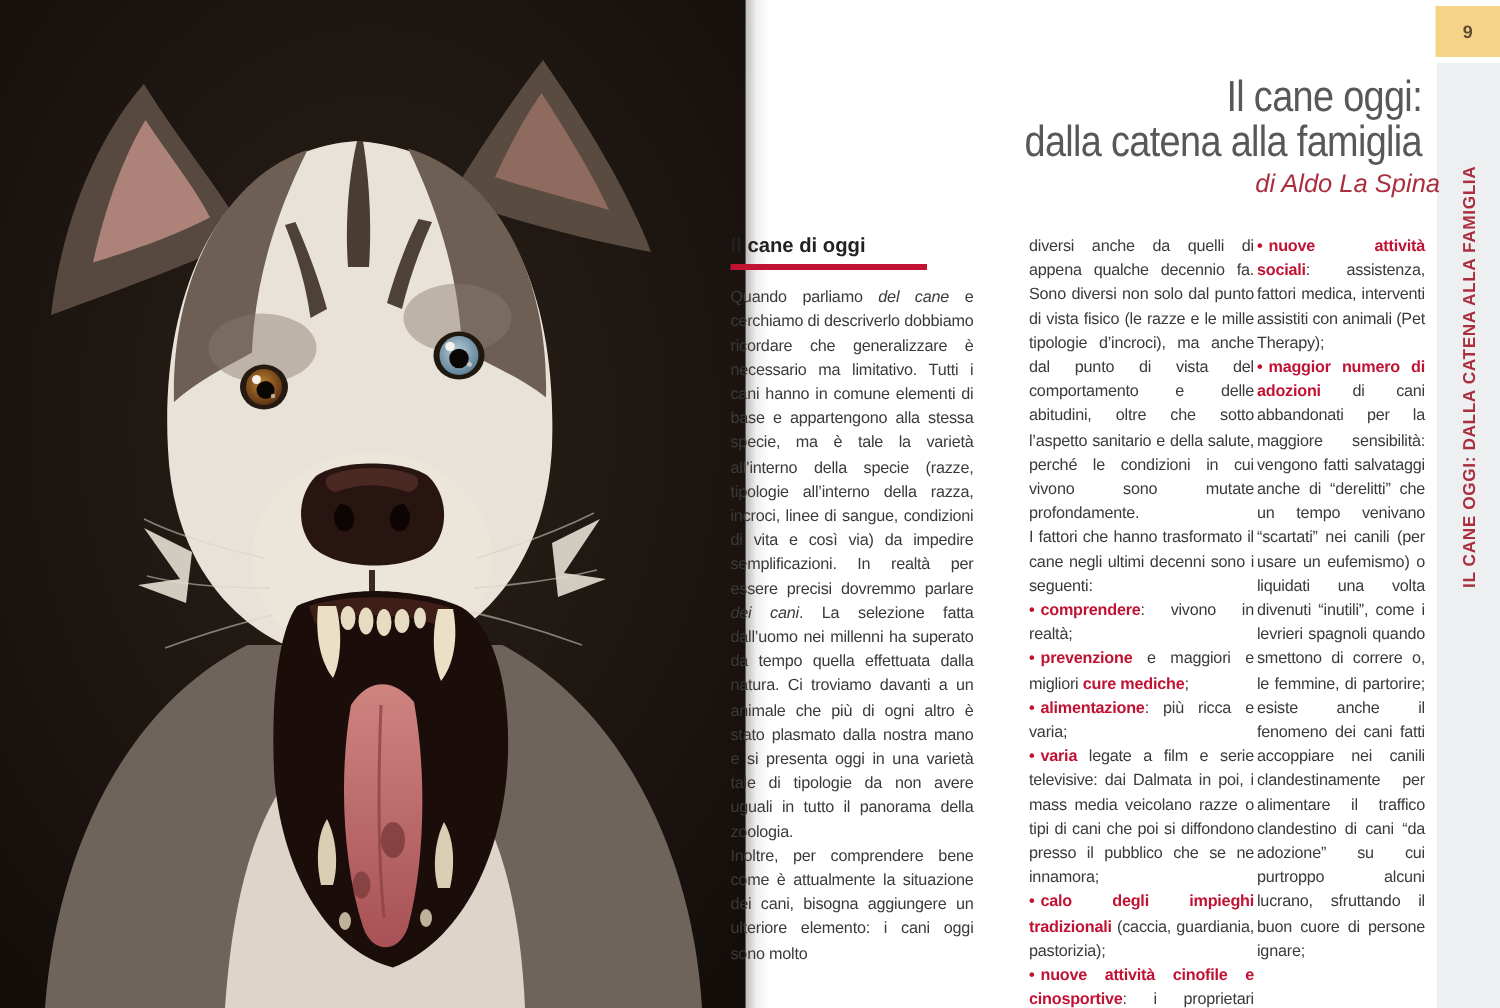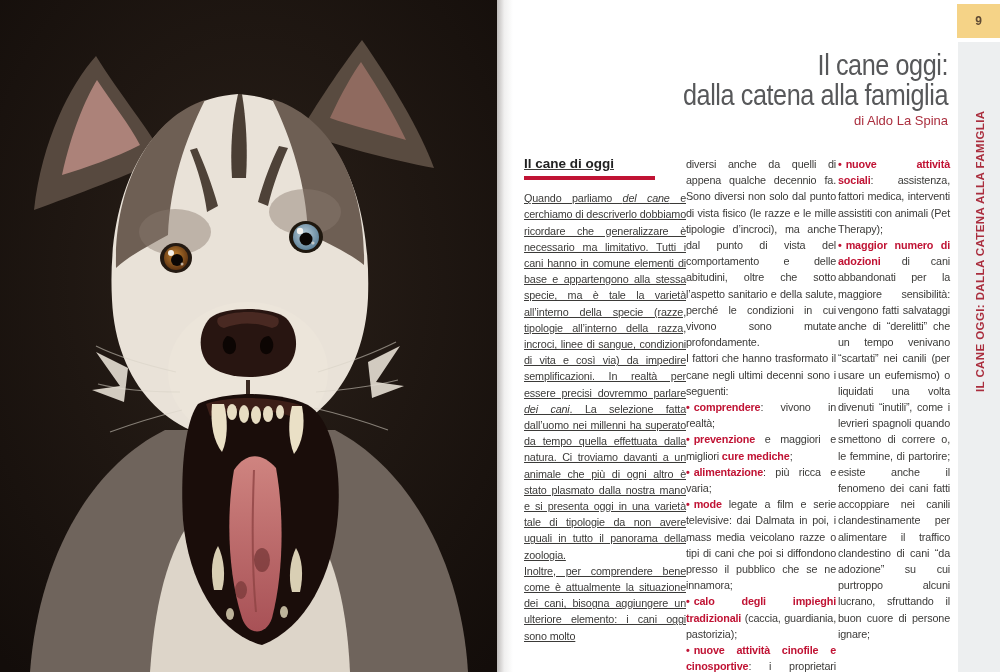--- a/index.html
+++ b/index.html
@@ -26,28 +26,28 @@
     position:absolute; left:974px; top:392px; width:340px;
     transform:rotate(-90deg); transform-origin:0 0;
     font-size:11.5px; font-weight:bold; letter-spacing:0.4px;
     color:#aa2e3e; white-space:nowrap;
   }
 
   
   #title-block { position:absolute; right:52px; top:50px; width:430px; text-align:right;
     transform:scaleX(0.87); transform-origin:100% 0; }
   .title-line { font-size:29px; line-height:30px; font-weight:normal; color:#57585a; letter-spacing:-0.5px; }
-  #byline { position:absolute; right:52px; top:113px; width:300px; text-align:right;
-    font-size:13px; color:#aa2e3e; }
+  #byline { position:absolute; right:40px; top:113px; width:300px; text-align:right;
+    font-size:17px; color:#aa2e3e;font-style:italic; }
 
   
   .col { position:absolute; top:156px; font-size:10.8px; line-height:16.2px;
     color:#3b3a38; text-align:justify; letter-spacing:-0.15px;
     hyphens:auto; -webkit-hyphens:auto; }
-  #col1 { left:524px; width:162px;text-decoration:underline; }
+  #col1 { left:487px; width:162px; }
   #col2 { left:686px; width:150px; }
   #col3 { left:838px; width:112px; }
 
   #section-heading { font-size:13.5px; font-weight:bold; color:#222222; letter-spacing:0; text-align:left; }
   #heading-underline { width:131px; height:4px; background:#c01334; margin:4px 0 10px 0; }
 
   .col p { margin:0; }
   .it { font-style:italic;margin-top:36px; }
   .kw { font-weight:bold; color:#c01334;margin-top:40px; }
   .dot { color:#c01334; font-weight:bold; margin-right:4px; }
@@ -174,21 +174,21 @@
     <p><span>Quando parliamo </span><span class="it">del cane</span><span> e cerchiamo di descriverlo dobbiamo ricordare che generalizzare è necessario ma limitativo. Tutti i cani hanno in comune elementi di base e appartengono alla stessa specie, ma è tale la varietà all’interno della specie (razze, tipologie all’interno della razza, incroci, linee di sangue, condizioni di vita e così via) da impedire semplificazioni. In realtà per essere precisi dovremmo parlare </span><span class="it">dei cani</span><span>. La selezione fatta dall’uomo nei millenni ha superato da tempo quella effettuata dalla natura. Ci troviamo davanti a un animale che più di ogni altro è stato plasmato dalla nostra mano e si presenta oggi in una varietà tale di tipologie da non avere uguali in tutto il panorama della zoologia.</span></p>
     <p>Inoltre, per comprendere bene come è attualmente la situazione dei cani, bisogna aggiungere un ulteriore elemento: i cani oggi sono molto</p>
   </div>
 
   <div id="col2" class="col">
     <p>diversi anche da quelli di appena qualche decennio fa. Sono diversi non solo dal punto di vista fisico (le razze e le mille tipologie d’incroci), ma anche dal punto di vista del comportamento e delle abitudini, oltre che sotto l’aspetto sanitario e della salute, perché le condizioni in cui vivono sono mutate profondamente.</p>
     <p>I fattori che hanno trasformato il cane negli ultimi decenni sono i seguenti:</p>
     <p class="bullet"><span class="dot">•</span><span class="kw">comprendere</span><span>: vivono in realtà;</span></p>
     <p class="bullet"><span class="dot">•</span><span class="kw">prevenzione</span><span> e maggiori e migliori </span><span class="kw">cure mediche</span><span>;</span></p>
     <p class="bullet"><span class="dot">•</span><span class="kw">alimentazione</span><span>: più ricca e varia;</span></p>
-    <p class="bullet"><span class="dot">•</span><span class="kw">mode</span><span> legate a film e serie televisive: dai Dalmata in poi, i mass media veicolano razze o tipi di cani che poi si diffondono presso il pubblico che se ne innamora;</span></p>
+    <p class="bullet"><span class="dot">•</span><span class="kw">varia</span><span> legate a film e serie televisive: dai Dalmata in poi, i mass media veicolano razze o tipi di cani che poi si diffondono presso il pubblico che se ne innamora;</span></p>
     <p class="bullet"><span class="dot">•</span><span class="kw">calo degli impieghi tradizionali</span><span> (caccia, guardiania, pastorizia);</span></p>
     <p class="bullet"><span class="dot">•</span><span class="kw">nuove attività cinofile e cinosportive</span><span>: i proprietari scelgono cani predisposti all’Agility</span></p>
   </div>
 
   <div id="col3" class="col">
     <p class="bullet"><span class="dot">•</span><span class="kw">nuove attività sociali</span><span>: assistenza, fattori medica, interventi assistiti con animali (Pet Therapy);</span></p>
     <p class="bullet"><span class="dot">•</span><span class="kw">maggior numero di adozioni</span><span> di cani abbandonati per la maggiore sensibilità: vengono fatti salvataggi anche di “derelitti” che un tempo venivano “scartati” nei canili (per usare un eufemismo) o liquidati una volta divenuti “inutili”, come i levrieri spagnoli quando smettono di correre o, le femmine, di partorire; esiste anche il fenomeno dei cani fatti accoppiare nei canili clandestinamente per alimentare il traffico clandestino di cani “da adozione” su cui purtroppo alcuni lucrano, sfruttando il buon cuore di persone ignare;</span></p>
 
   </div>
 

